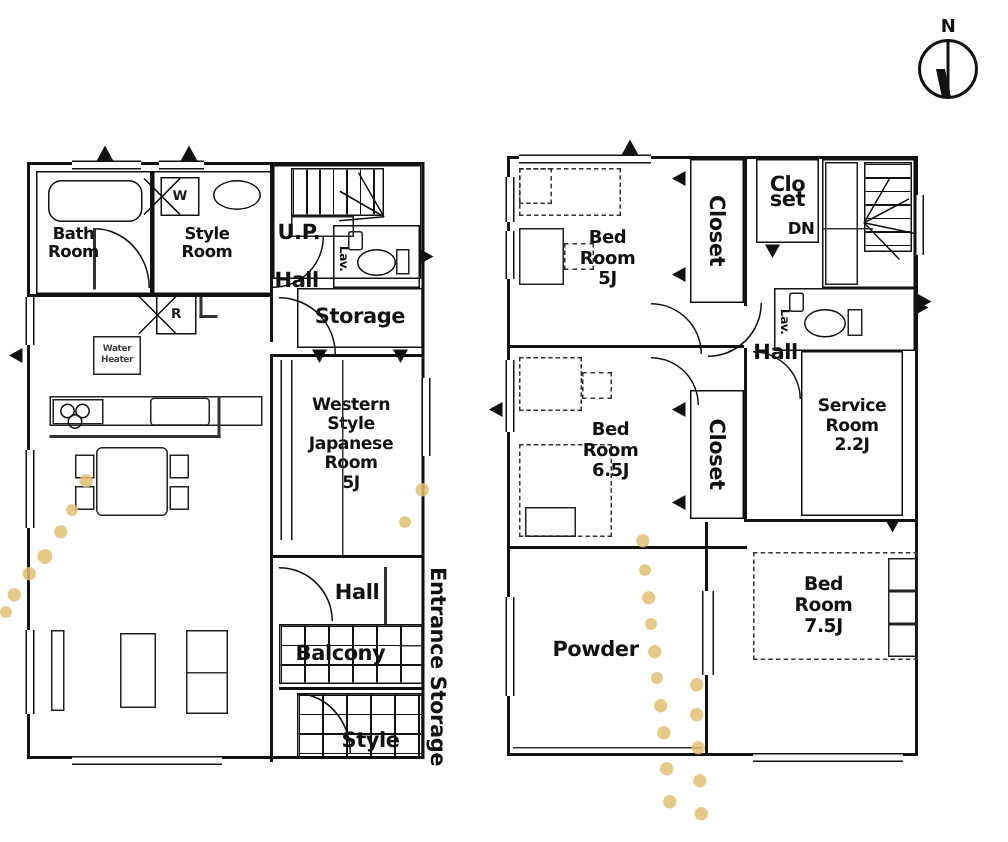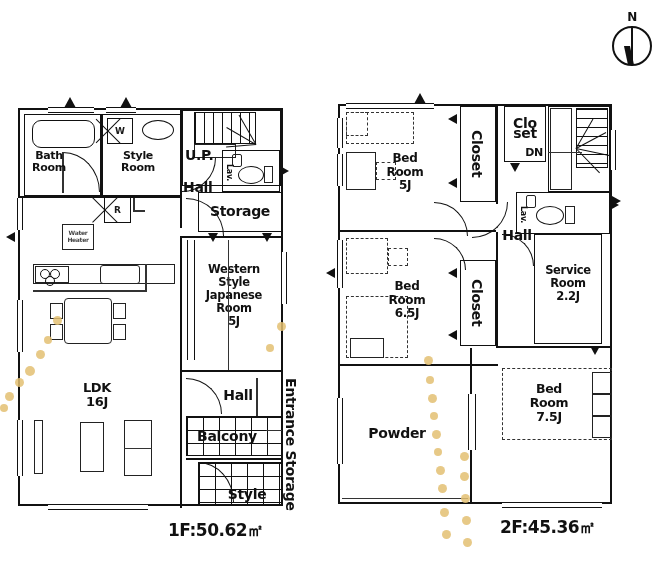--- a/index.html
+++ b/index.html
@@ -129,22 +129,20 @@
     <div class="thin" style="left:100px;top:265px;width:40px;height:19px;border-radius:3px;"></div>
     <div class="hair" style="left:145px;top:264px;width:2px;height:28px;"></div>
     <div class="hair" style="left:33px;top:290px;width:114px;height:2px;"></div>
 
     <div class="thin" style="left:64px;top:298px;width:48px;height:46px;border-radius:4px;"></div>
     <div class="thin" style="left:50px;top:303px;width:13px;height:16px;"></div>
     <div class="thin" style="left:50px;top:324px;width:13px;height:16px;"></div>
     <div class="thin" style="left:113px;top:303px;width:13px;height:16px;"></div>
     <div class="thin" style="left:113px;top:324px;width:13px;height:16px;"></div>
 
-    <div class="lbl" style="left:62px;top:381px;width:70px;font-size:13px;line-height:14px;">LDK
-16J</div>
 
     <div class="thin" style="left:80px;top:422px;width:24px;height:50px;"></div>
     <div class="thin" style="left:124px;top:420px;width:28px;height:56px;"></div>
     <div class="hair" style="left:124px;top:448px;width:28px;height:1px;"></div>
     <div class="thin" style="left:34px;top:420px;width:9px;height:54px;"></div>
 
     <div class="wall" style="left:20px;top:196px;width:162px;height:2.4px;"></div>
     <div class="wall" style="left:180px;top:108px;width:2.4px;height:120px;"></div>
     <div class="wall" style="left:180px;top:236px;width:2.4px;height:272px;"></div>
     <div class="wall" style="left:100px;top:114px;width:2.2px;height:82px;"></div>
@@ -203,21 +201,20 @@
     <div class="winmk-v" style="left:17px;top:198px;width:4px;height:32px;"></div>
     <div class="winmk-v" style="left:17px;top:300px;width:4px;height:52px;"></div>
     <div class="winmk-v" style="left:17px;top:420px;width:4px;height:56px;"></div>
     <div class="winmk" style="left:48px;top:504px;width:100px;height:4px;"></div>
     <div class="winmk-v" style="left:281px;top:252px;width:4px;height:52px;"></div>
 
     <div class="arw arw-up" style="left:64px;top:97px;"></div>
     <div class="arw arw-up" style="left:120px;top:97px;"></div>
     <div class="arw arw-left" style="left:6px;top:232px;"></div>
 
-    <div class="area" style="left:168px;top:519px;">1F:50.62㎡</div>
 
     <div class="dot" style="left:53px;top:316px;width:9px;height:9px;"></div>
     <div class="dot" style="left:44px;top:336px;width:8px;height:8px;"></div>
     <div class="dot" style="left:36px;top:350px;width:9px;height:9px;"></div>
     <div class="dot" style="left:25px;top:366px;width:10px;height:10px;"></div>
     <div class="dot" style="left:15px;top:378px;width:9px;height:9px;"></div>
     <div class="dot" style="left:5px;top:392px;width:9px;height:9px;"></div>
     <div class="dot" style="left:0px;top:404px;width:8px;height:8px;"></div>
     <div class="dot" style="left:277px;top:322px;width:9px;height:9px;"></div>
     <div class="dot" style="left:266px;top:344px;width:8px;height:8px;"></div>
@@ -312,21 +309,20 @@
     <div class="winmk-v" style="left:17px;top:118px;width:4px;height:30px;"></div>
     <div class="winmk-v" style="left:17px;top:154px;width:4px;height:32px;"></div>
     <div class="winmk-v" style="left:17px;top:240px;width:4px;height:48px;"></div>
     <div class="winmk-v" style="left:290px;top:130px;width:4px;height:40px;"></div>
     <div class="winmk" style="left:182px;top:502px;width:100px;height:4px;"></div>
 
     <div class="arw arw-up" style="left:94px;top:93px;"></div>
     <div class="arw arw-left" style="left:6px;top:268px;"></div>
     <div class="arw arw-right" style="left:292px;top:196px;"></div>
 
-    <div class="area" style="left:180px;top:516px;">2F:45.36㎡</div>
 
     <div class="dot" style="left:104px;top:356px;width:9px;height:9px;"></div>
     <div class="dot" style="left:106px;top:376px;width:8px;height:8px;"></div>
     <div class="dot" style="left:108px;top:394px;width:9px;height:9px;"></div>
     <div class="dot" style="left:110px;top:412px;width:8px;height:8px;"></div>
     <div class="dot" style="left:112px;top:430px;width:9px;height:9px;"></div>
     <div class="dot" style="left:114px;top:448px;width:8px;height:8px;"></div>
     <div class="dot" style="left:116px;top:466px;width:9px;height:9px;"></div>
     <div class="dot" style="left:118px;top:484px;width:9px;height:9px;"></div>
     <div class="dot" style="left:120px;top:508px;width:9px;height:9px;"></div>

